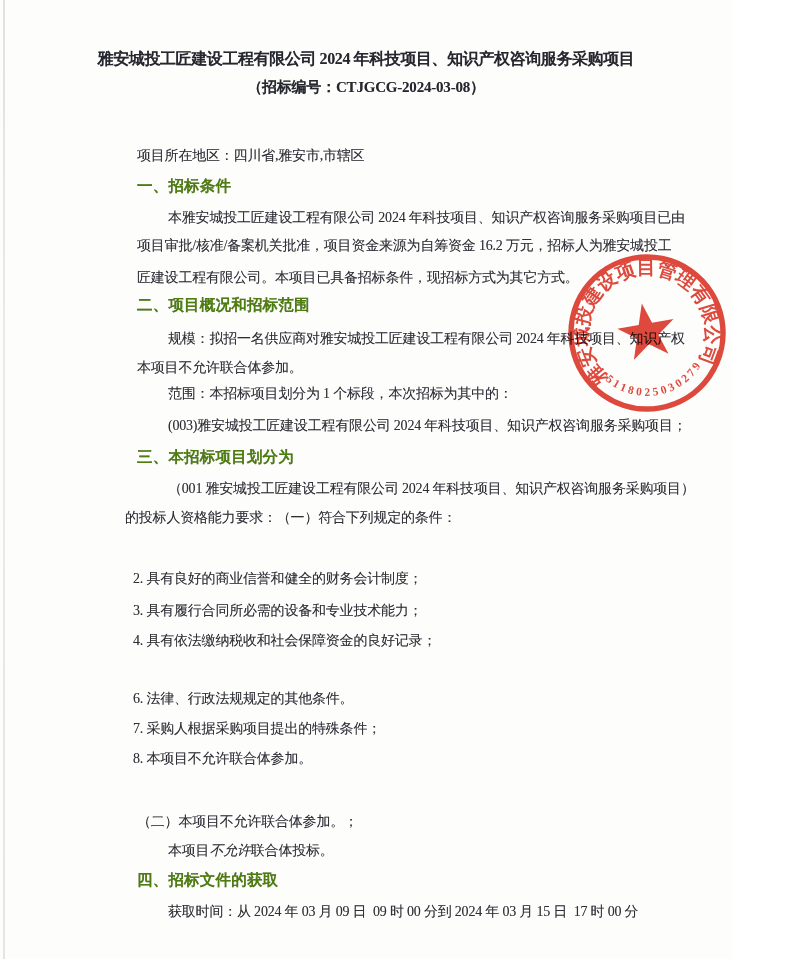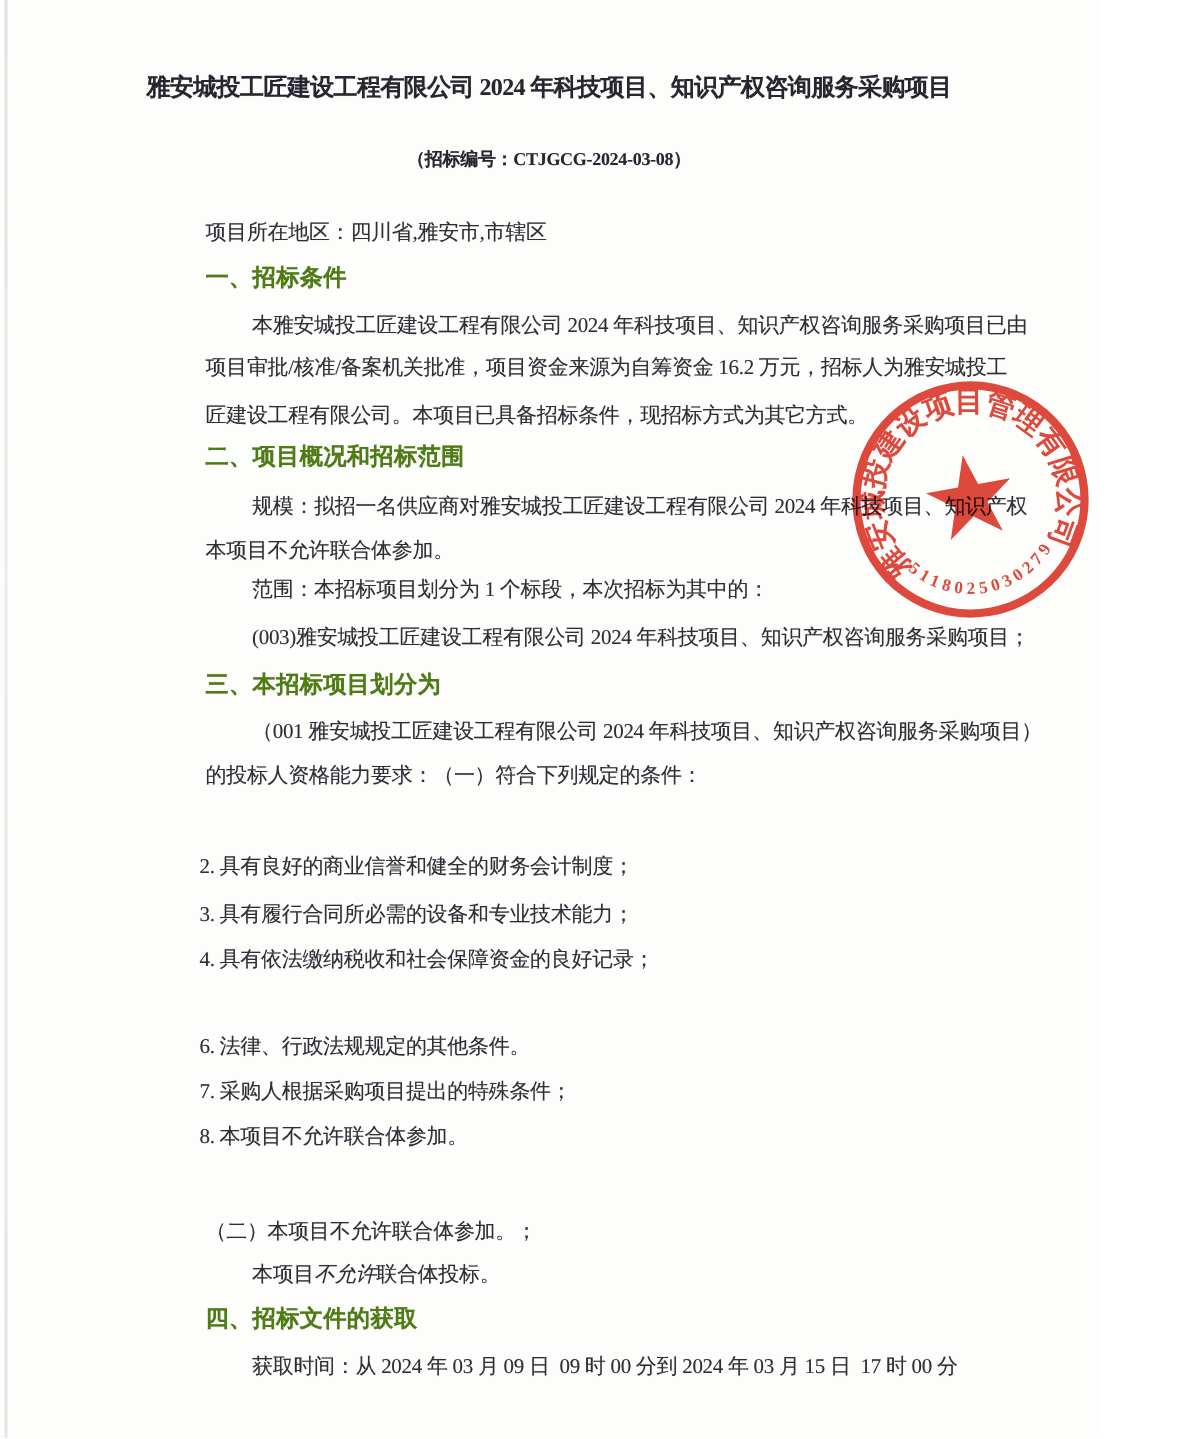--- a/index.html
+++ b/index.html
@@ -35,24 +35,23 @@
     left: 0; right: 0;
     text-align: center;
   }
   .title {
     font-size: 16px;
     font-weight: 700;
     letter-spacing: -0.4px;
     color: #26262e;
   }
   .subtitle {
-    font-size: 12px;
+    font-size: 15px;
     font-weight: 700;
     color: #26262e;
-    margin-top: 19px;
   }
   .heading {
     font-size: 15.5px;
     font-weight: 700;
     letter-spacing: 0.2px;
     color: #4d7c0f;
   }
   .italic { font-style: italic; }
   .seal {
     position: absolute;
@@ -83,21 +82,21 @@
   <div class="line" style="top:269px; left:137px;">匠建设工程有限公司。本项目已具备招标条件，现招标方式为其它方式。</div>
 
   <div class="line heading" style="top:296px; left:137px;">二、项目概况和招标范围</div>
   <div class="line" style="top:330px; left:168px;">规模：拟招一名供应商对雅安城投工匠建设工程有限公司 2024 年科技项目、知识产权</div>
   <div class="line" style="top:359px; left:137px;">本项目不允许联合体参加。</div>
   <div class="line" style="top:385px; left:168px;">范围：本招标项目划分为 1 个标段，本次招标为其中的：</div>
   <div class="line" style="top:417px; left:168px;">(003)雅安城投工匠建设工程有限公司 2024 年科技项目、知识产权咨询服务采购项目；</div>
 
   <div class="line heading" style="top:448px; left:137px;">三、本招标项目划分为</div>
   <div class="line" style="top:480px; left:168px;">（001 雅安城投工匠建设工程有限公司 2024 年科技项目、知识产权咨询服务采购项目）</div>
-  <div class="line" style="top:509px; left:137px;text-align:center;">的投标人资格能力要求：（一）符合下列规定的条件：</div>
+  <div class="line" style="top:509px; left:125px;text-align:center;">的投标人资格能力要求：（一）符合下列规定的条件：</div>
 
   <div class="line" style="top:570px; left:133px;">2. 具有良好的商业信誉和健全的财务会计制度；</div>
   <div class="line" style="top:602px; left:133px;">3. 具有履行合同所必需的设备和专业技术能力；</div>
   <div class="line" style="top:632px; left:133px;">4. 具有依法缴纳税收和社会保障资金的良好记录；</div>
   <div class="line" style="top:690px; left:133px;">6. 法律、行政法规规定的其他条件。</div>
   <div class="line" style="top:720px; left:133px;">7. 采购人根据采购项目提出的特殊条件；</div>
   <div class="line" style="top:750px; left:133px;">8. 本项目不允许联合体参加。</div>
 
   <div class="line" style="top:813px; left:137px;">（二）本项目不允许联合体参加。；</div>
   <div class="line" style="top:842px; left:168px;"><span>本项目</span><span class="italic">不允许</span><span>联合体投标。</span></div>

